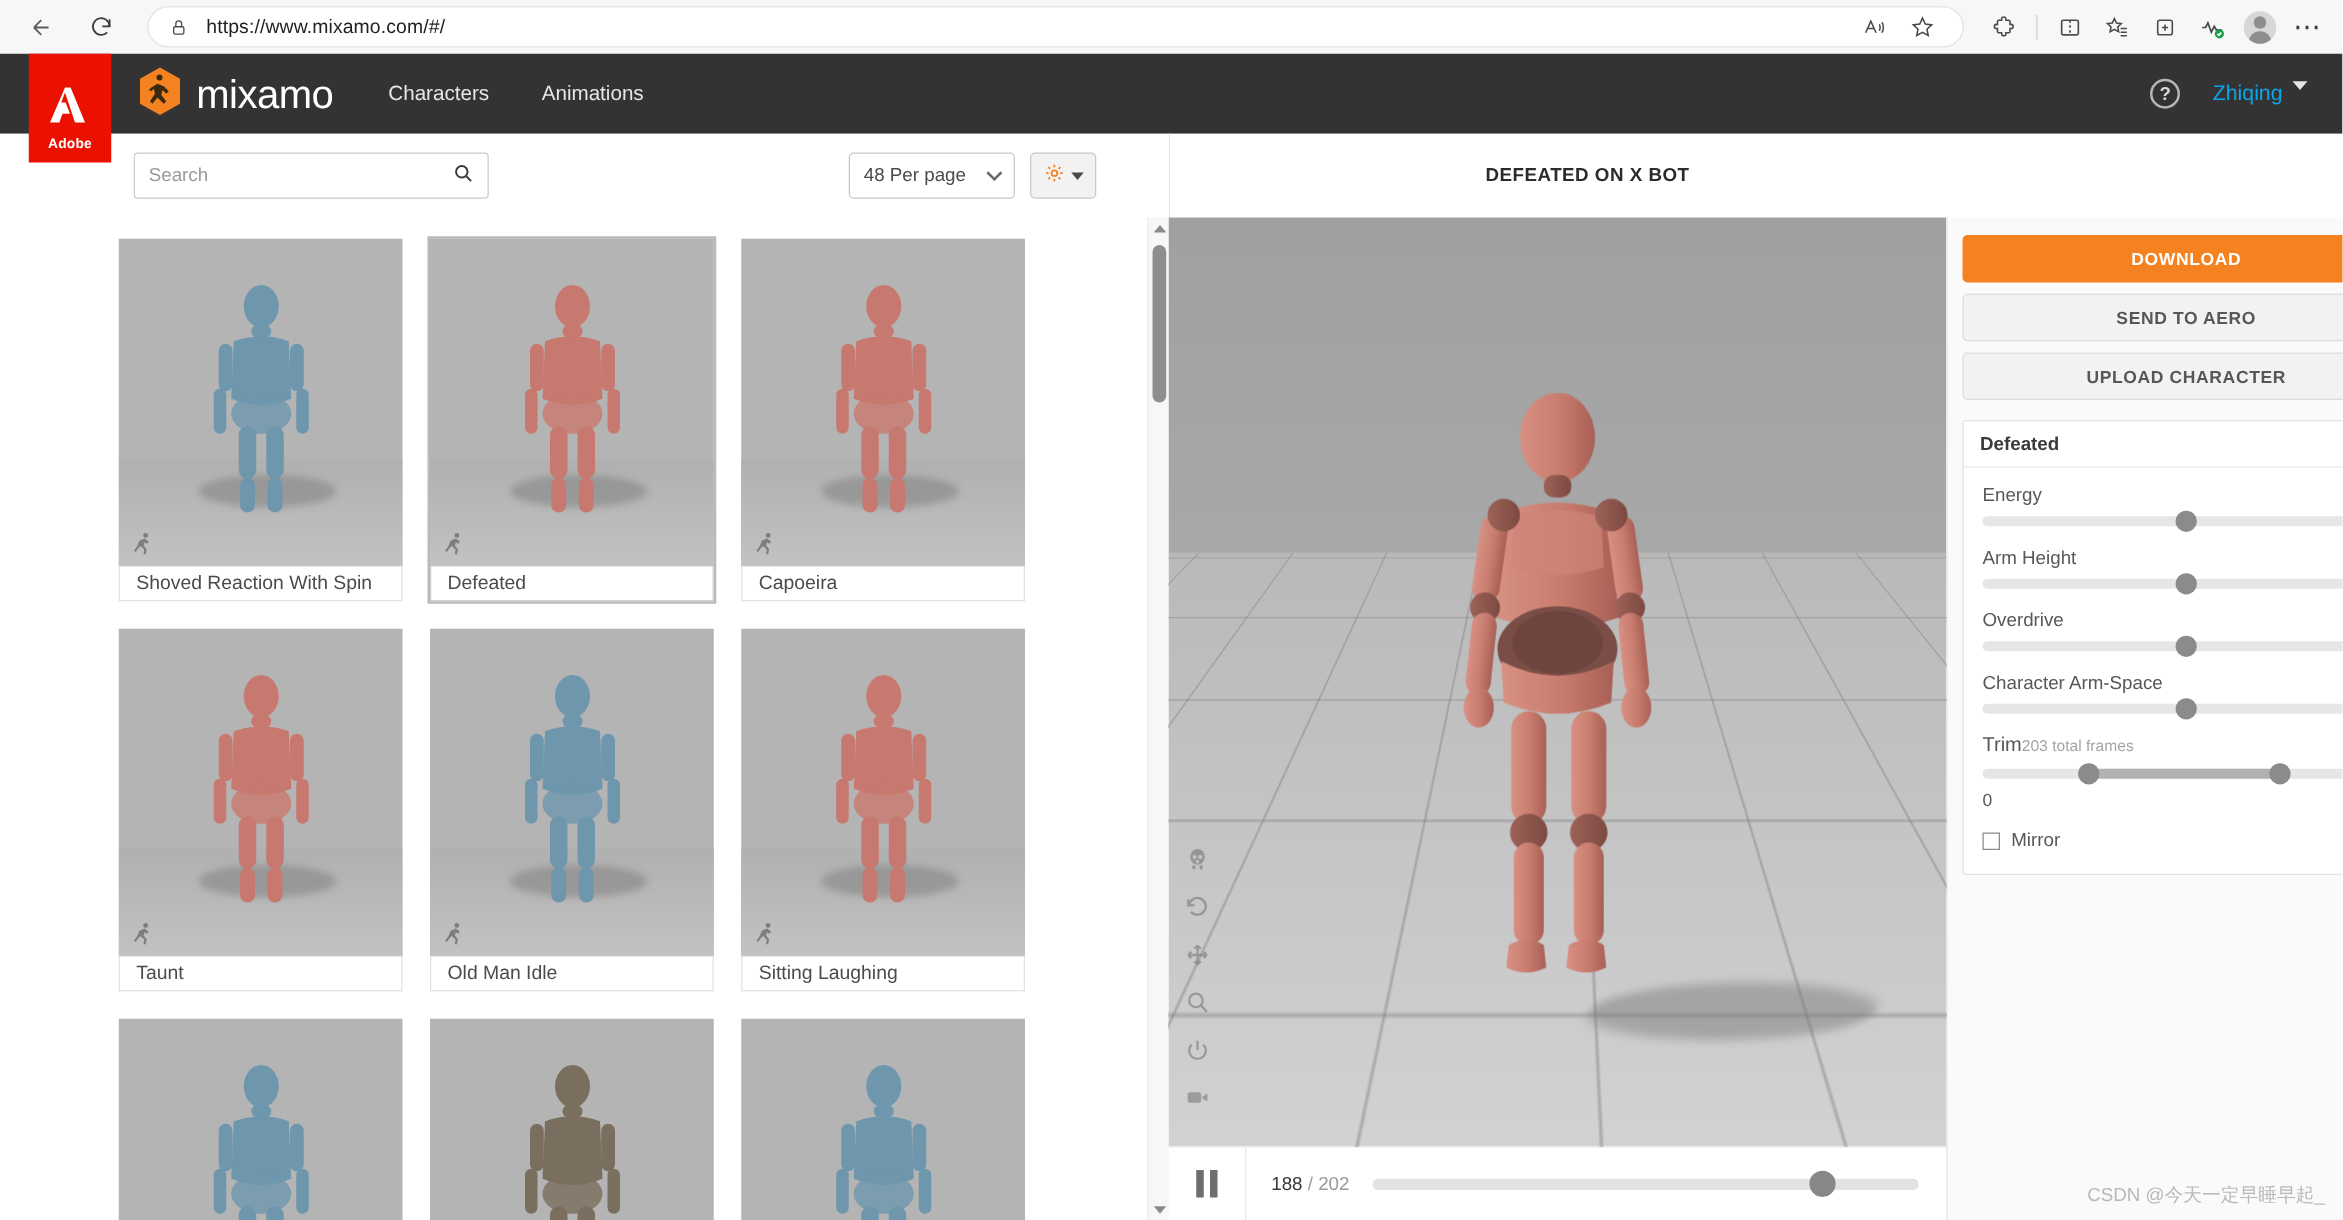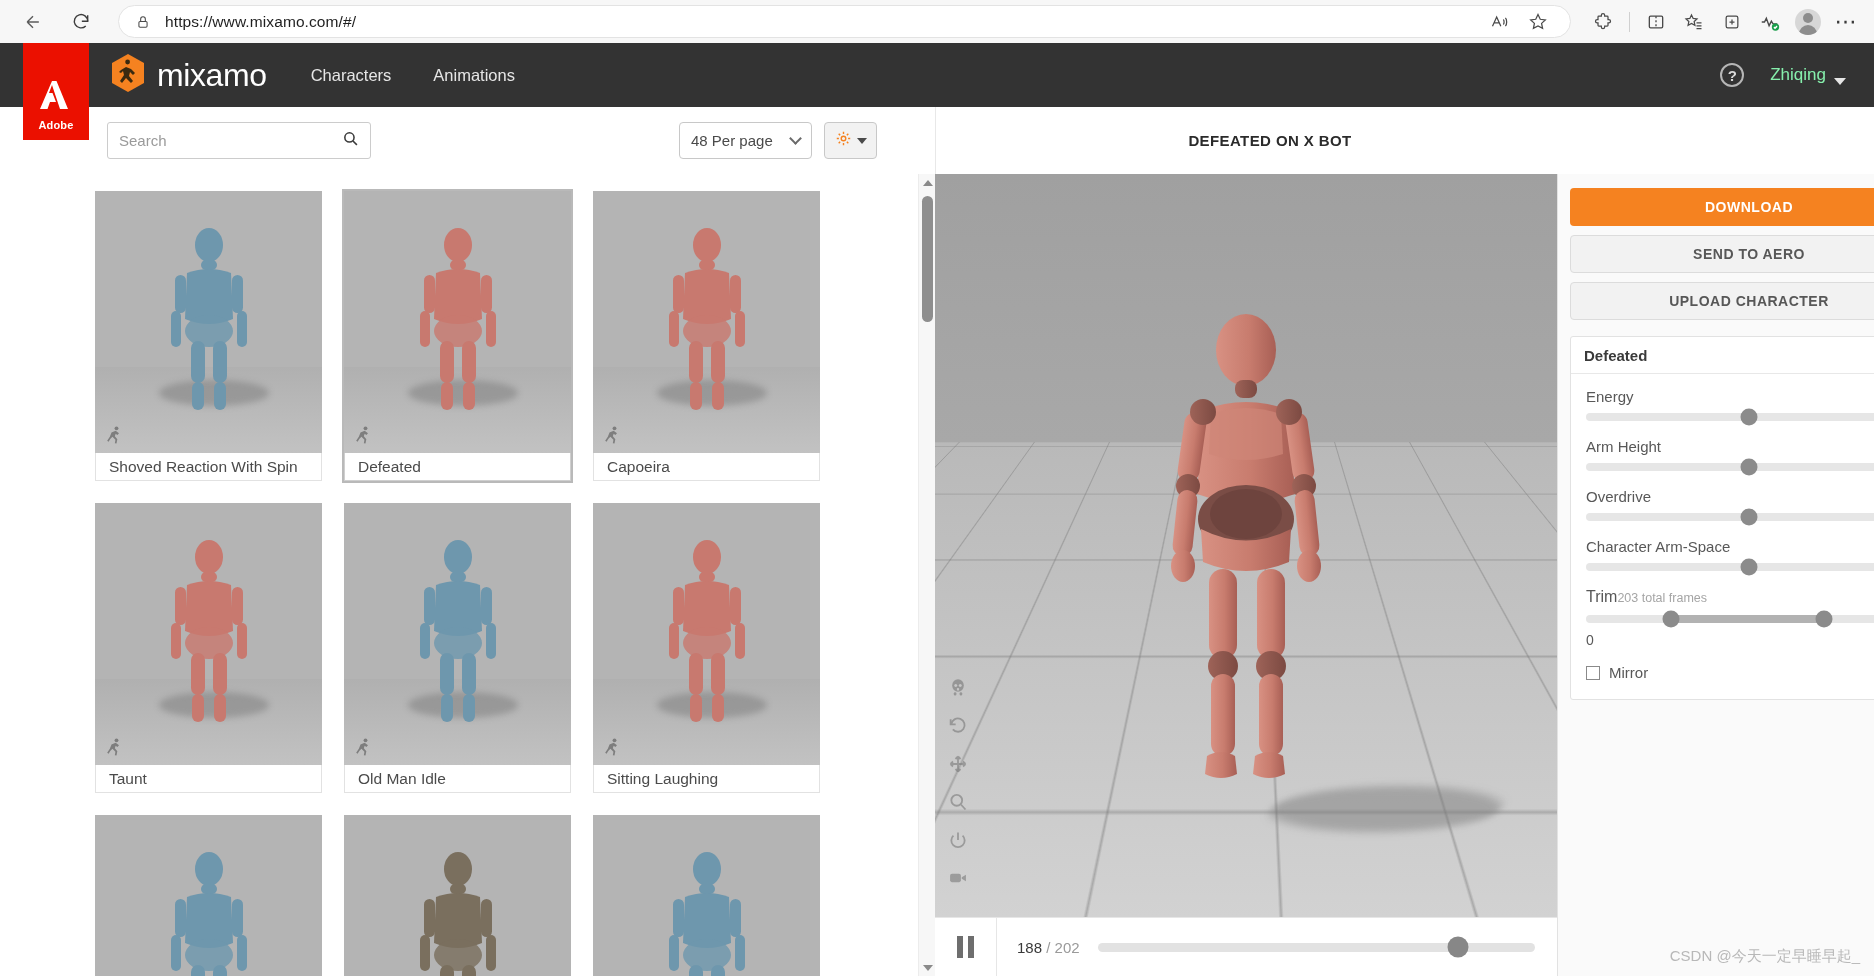--- a/index.html
+++ b/index.html
@@ -50,49 +50,49 @@
     background:#8d8d8d; left:4px; top:16px;
   }
   .dots { font-size: 22px; color:#3a3a3a; letter-spacing:1px; line-height: 12px; }
 
   
   .mx-header {
     position:absolute; top:43px; left:0; width:1874px; height:64px;
     background:#333333; display:flex; align-items:center;
   }
   .adobe-logo {
-    position:absolute; top:43px; left:23px; width:66px; height:97px;
+    position:absolute; top:43px; left:23px; width:66px; height:87px;
     background:#eb1000; display:flex; flex-direction:column;
     align-items:center; justify-content:flex-end; padding-bottom:9px; z-index:5;
   }
   .adobe-a { margin-bottom: 4px; }
   .adobe-word { color:#fff; font-size:11px; font-weight:bold; letter-spacing:.2px; }
   .mx-brand { display:flex; align-items:center; margin-left:110px; gap: 11px; }
   .mx-word { color:#fff; font-size:32px; font-weight:300; letter-spacing:-0.4px; }
   .mx-nav { display:flex; align-items:center; margin-left: 44px; gap: 42px; }
   .mx-nav a { color:#e6e6e6; font-size:16.5px; text-decoration:none; }
   .mx-right { margin-left:auto; display:flex; align-items:center; gap:26px; padding-right:28px; }
   .help-icon {
     width:24px; height:24px; border-radius:50%; border:2px solid #b6b6b6;
     color:#d9d9d9; font-size:15px; font-weight:bold;
     display:flex; align-items:center; justify-content:center;
   }
-  .user-menu { display:flex; align-items:flex-end; gap:8px; color:#86efac; font-size:17px; }
+  .user-menu { display:flex; align-items:flex-start; gap:8px; color:#0ea5e9; font-size:17px; }
   .caret-down {
     width:0;height:0;border-left:6px solid transparent;border-right:6px solid transparent;
     border-top:7px solid #e6e6e6;
   }
 
   
   .tool-row {
     position:absolute; top:107px; left:0; width:935px; height:67px;
     background:#fff; display:flex; align-items:center;
   }
   .search-box {
-    margin-left:107px; width:264px; height:37px; border:1px solid #cccccc;
+    margin-left:107px; width:284px; height:37px; border:1px solid #cccccc;
     border-radius:3px; display:flex; align-items:center; padding:0 11px; background:#fff;
   }
   .search-box input {
     flex:1; border:none; outline:none; font-size:15px; color:#555;
     font-family:"Liberation Sans", sans-serif; background:transparent;
   }
   .search-box input::placeholder { color:#9a9a9a; }
   .tool-right { margin-left:auto; display:flex; align-items:center; gap:12px; padding-right:58px; }
   .perpage {
     width:133px; height:37px; border:1px solid #c8c8c8; border-radius:4px;

